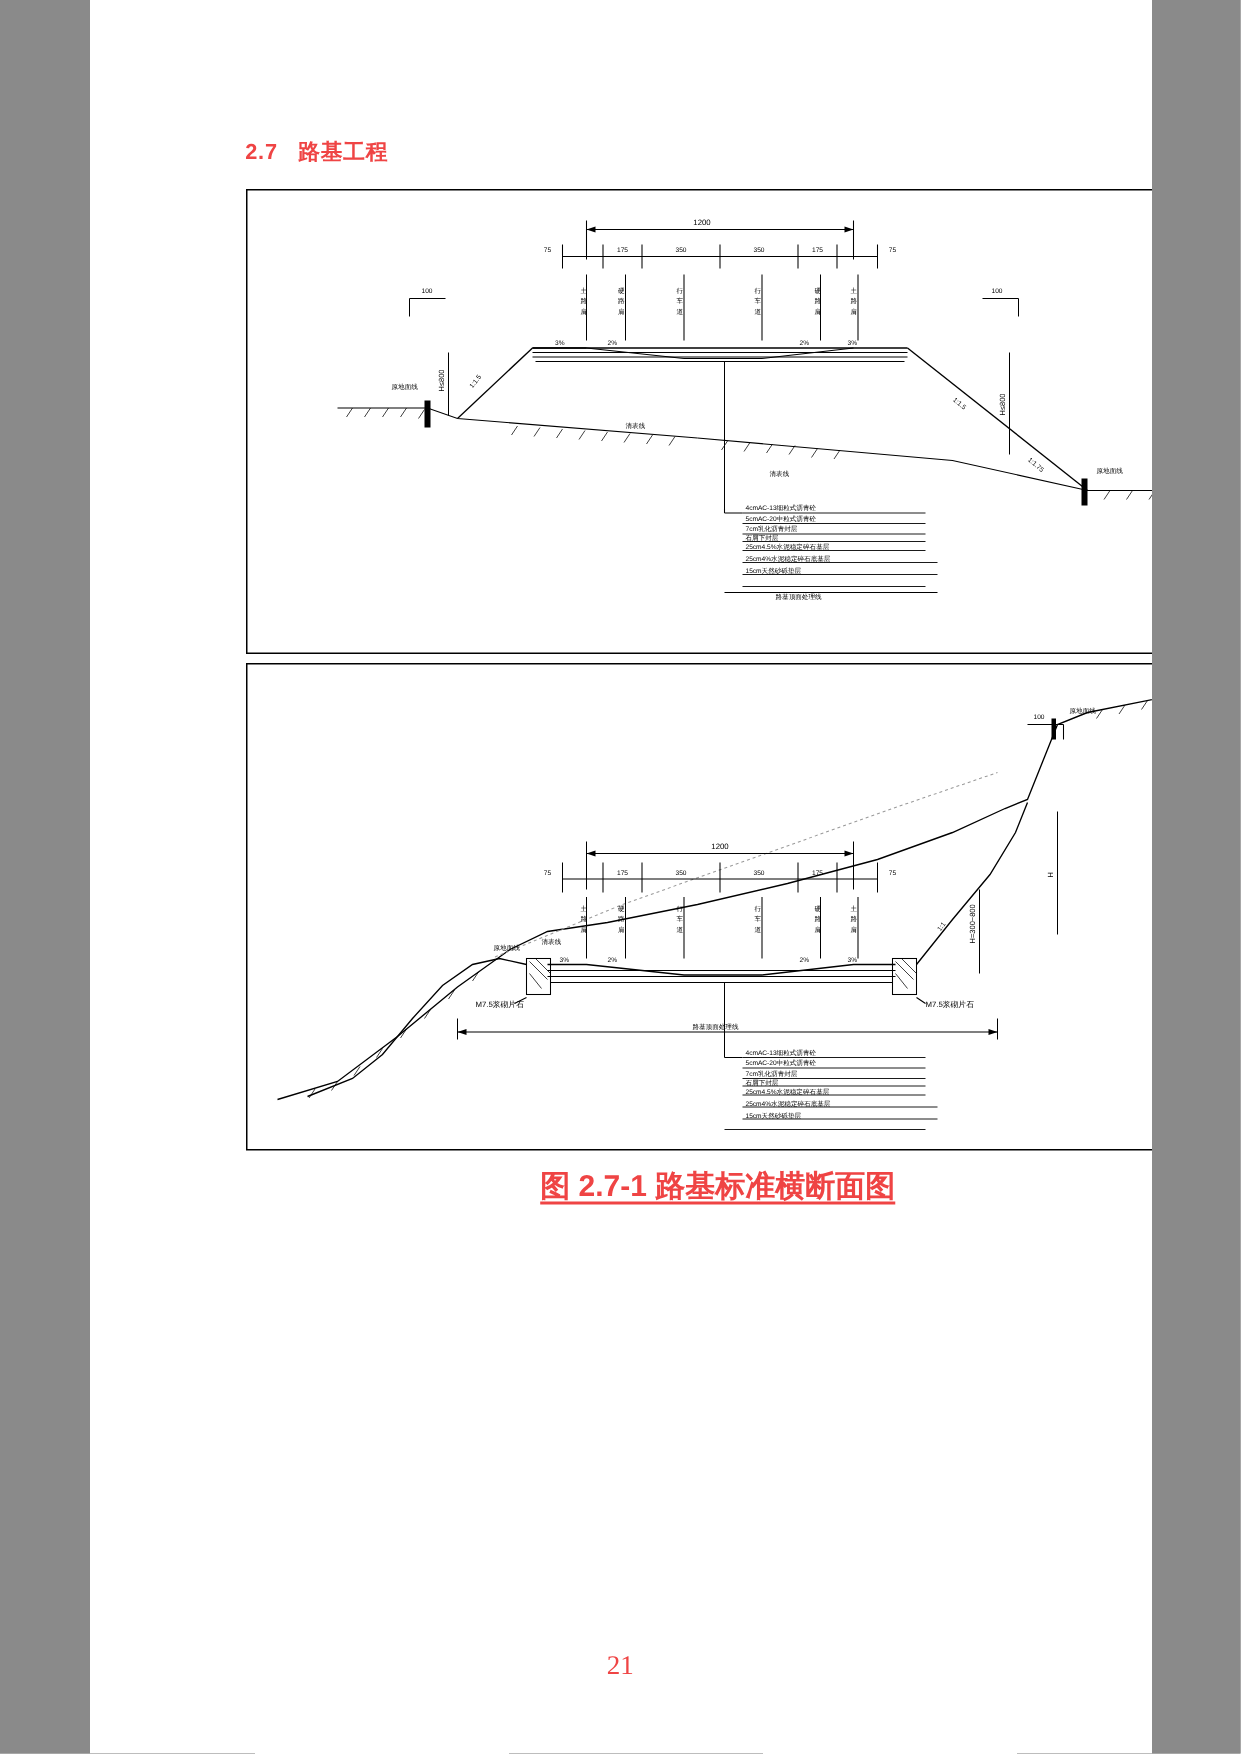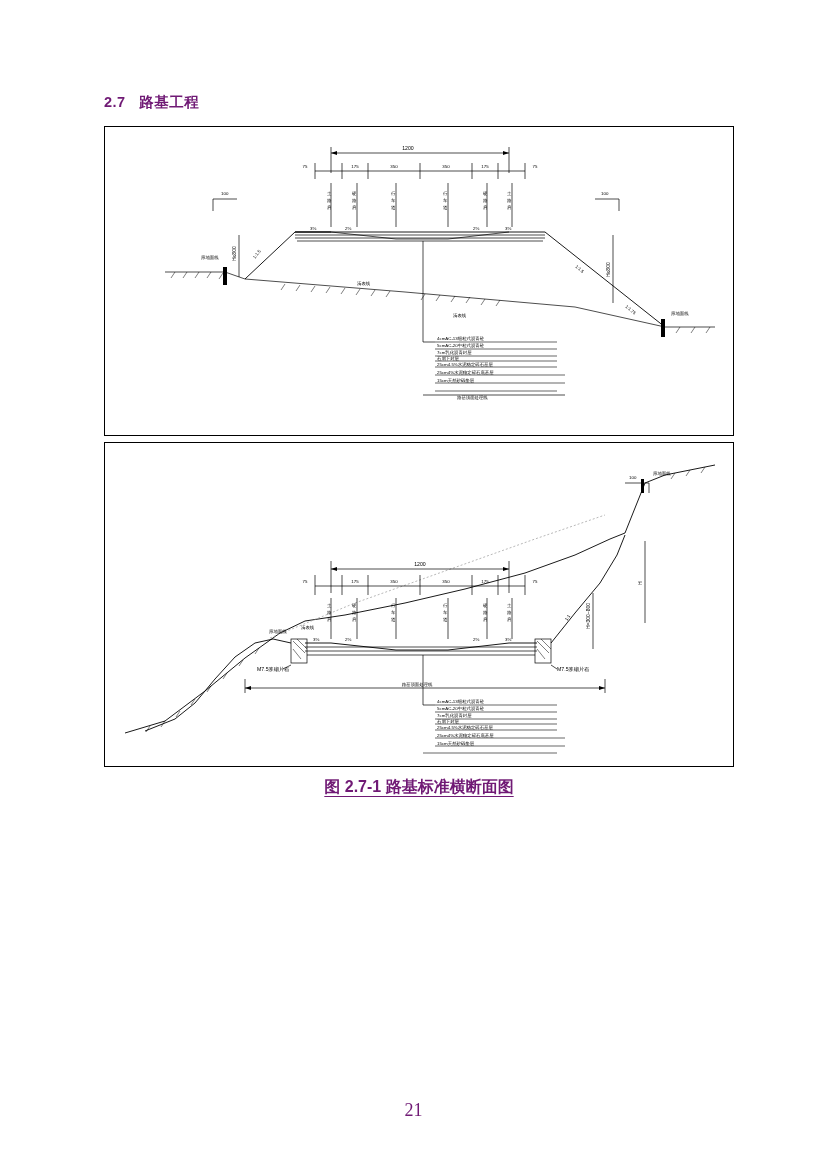--- a/index.html
+++ b/index.html
@@ -1,28 +1,28 @@
 <!DOCTYPE html>
 <html><head>
 <meta charset="utf-8">
 <style>
   html, body {
     margin: 0;
     padding: 0;
     background: #8a8a8a;
   }
   .page {
-    width: 827px;
+    width: 708px;
     height: 1169px;
     background: #ffffff;
     margin: 0 auto;
     position: relative;
     box-sizing: border-box;
     font-family: "Liberation Serif", serif;
-    color: #701a75;
+    color: #ef4444;
     overflow: hidden;
   }
   .content {
     position: absolute;
     left: 104px;
     top: 92px;
     width: 630px;
   }
   .h-sec {
     font-family: "Liberation Sans", sans-serif;
@@ -57,21 +57,21 @@
     position: relative;
     box-sizing: border-box;
   }
   .fig1 { height: 310px; }
   .fig2 { height: 325px; margin-top: 6px; }
 
   .fig-caption {
     text-align: center;
     font-family: "Liberation Sans", sans-serif;
     font-weight: bold;
-    font-size: 16px;
+    font-size: 20px;
     margin-top: 10px;
     text-decoration: underline;
     text-underline-offset: 4px;
   }
   .page-num {
     position: absolute;
     left: 0;
     right: 0;
     bottom: 48px;
     text-align: center;

